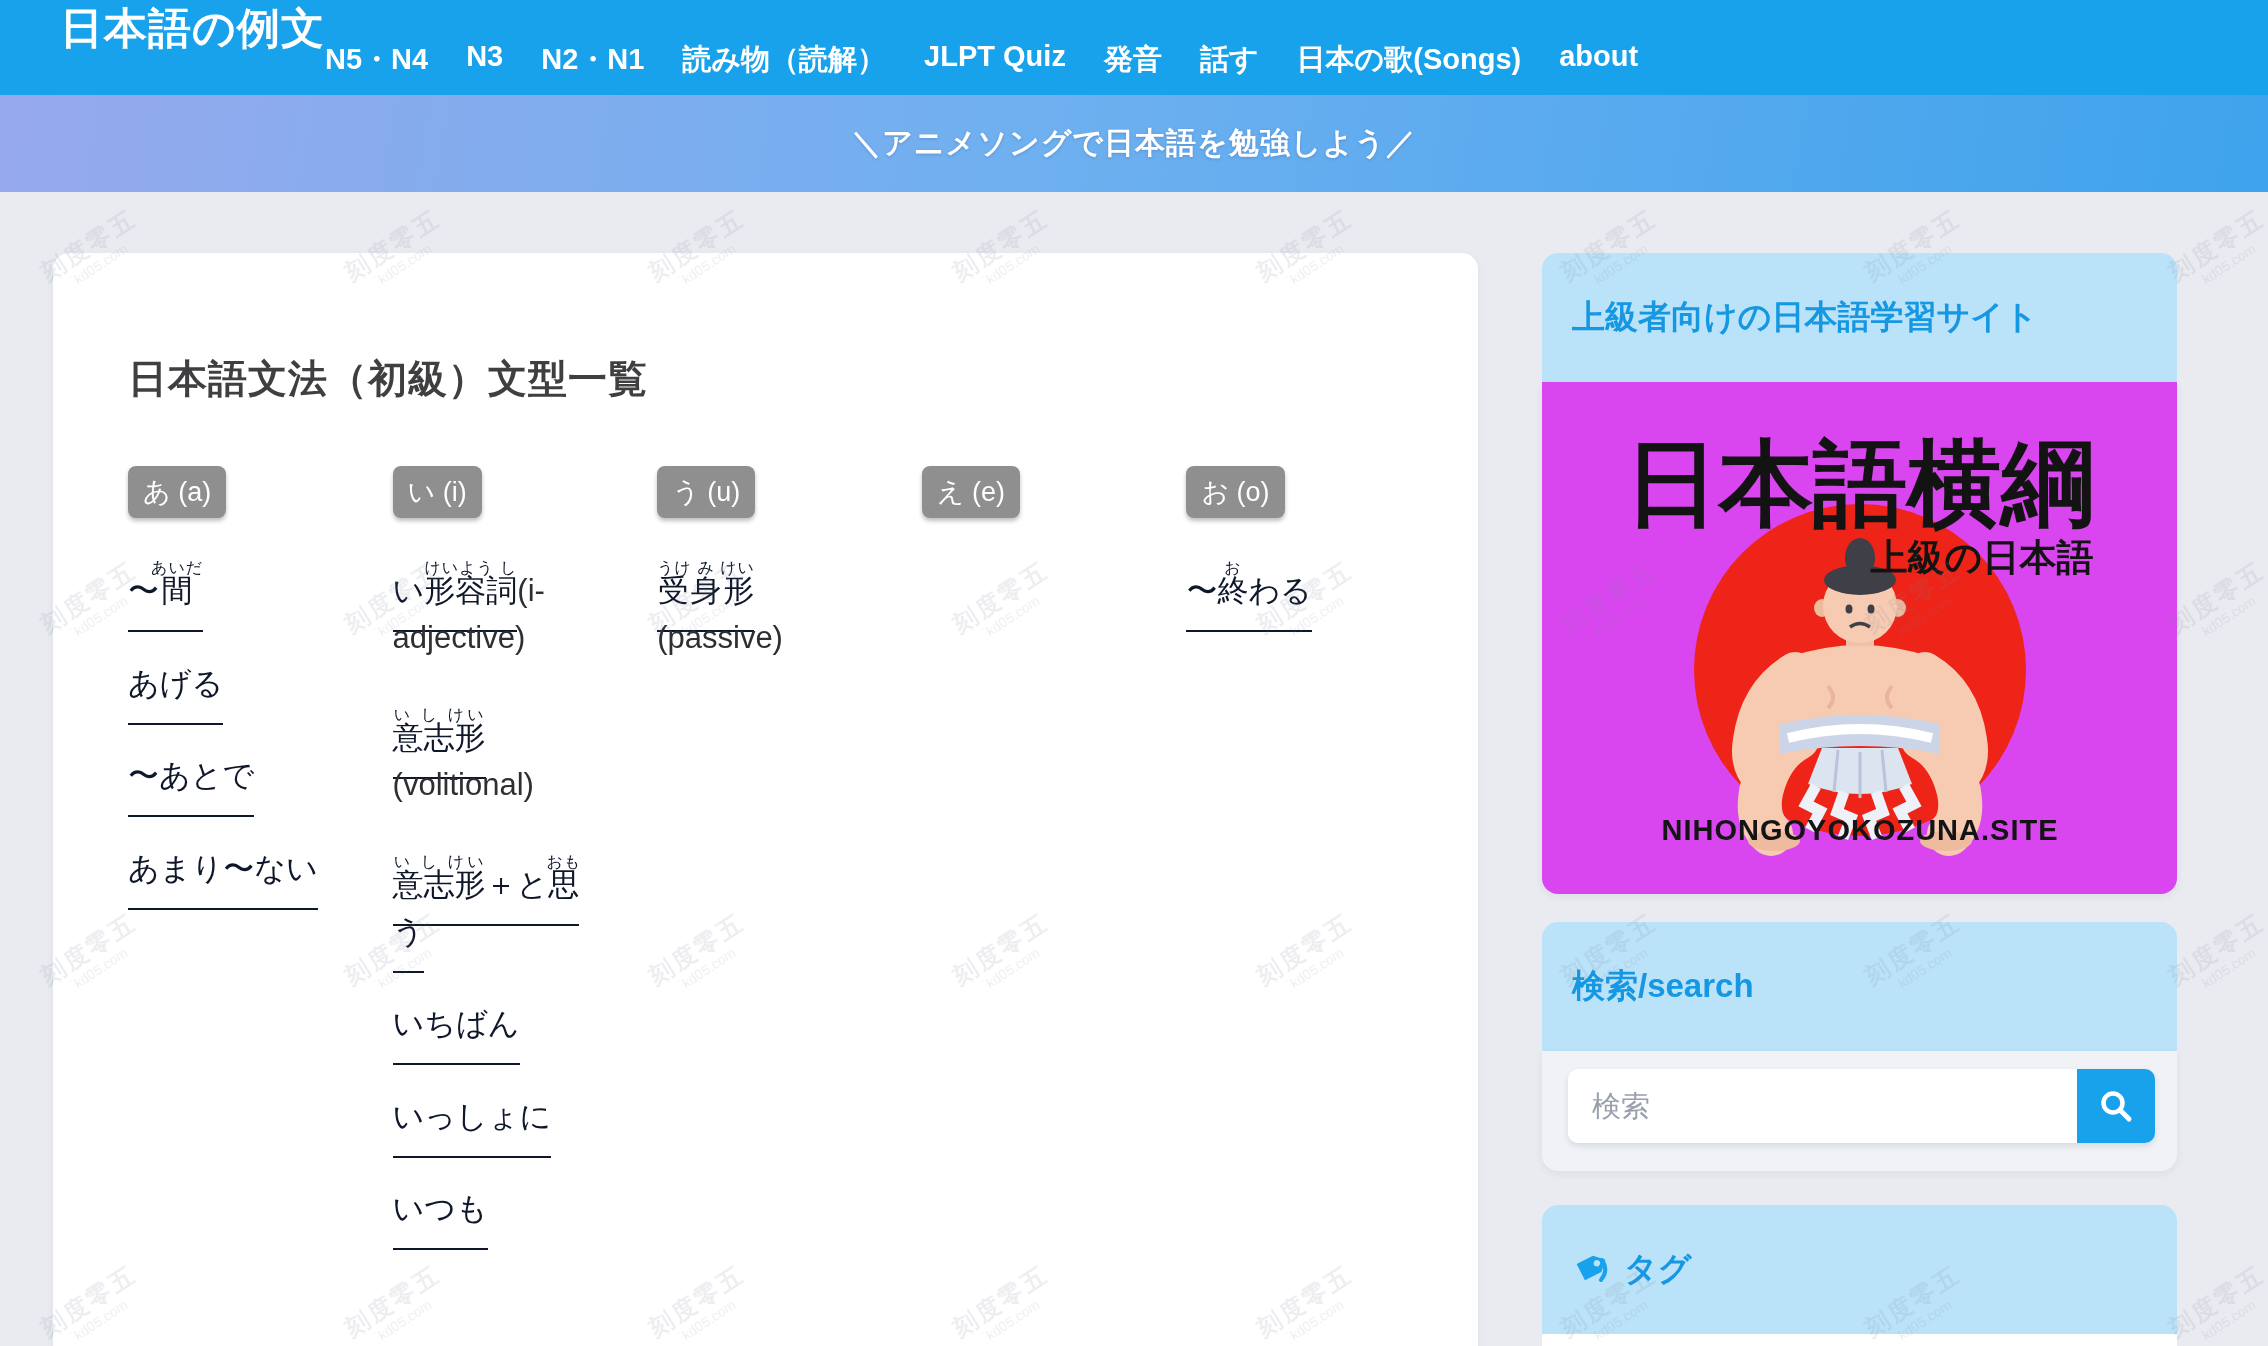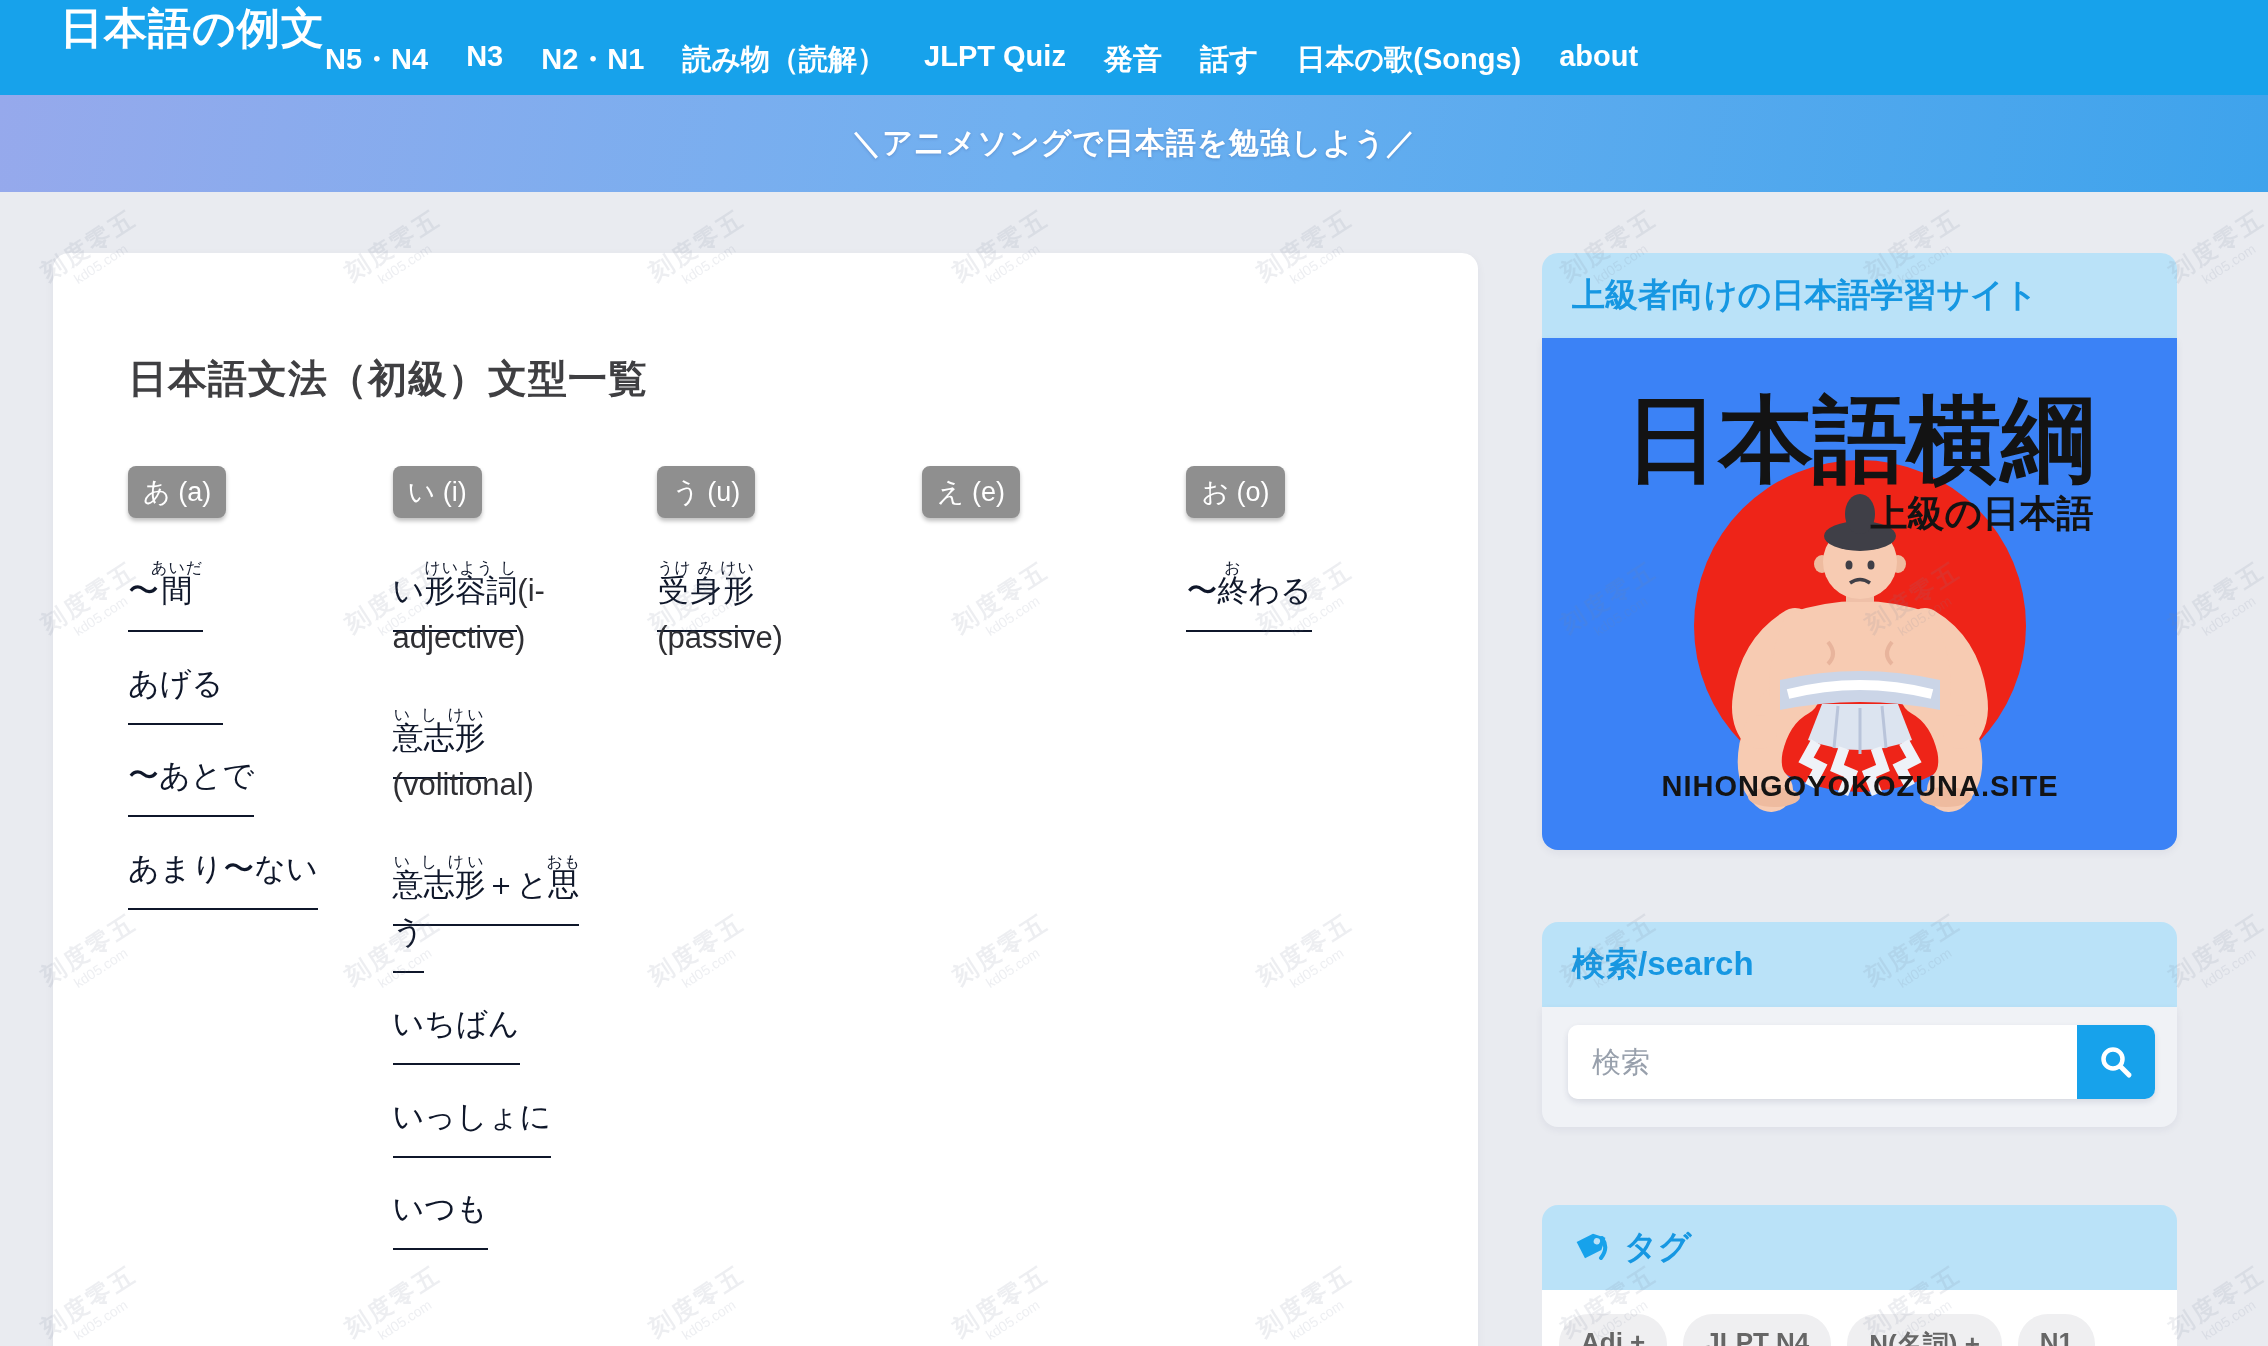--- a/index.html
+++ b/index.html
@@ -32,23 +32,23 @@
          padding:8px 15px;border-radius:8px;box-shadow:0 3px 4px rgba(0,0,0,.25);margin-bottom:42px;}
   .col ul{list-style:none;margin:0;padding:0;font-size:31px;line-height:1.5;}
   .col li{margin-bottom:46px;color:#2f2f33;overflow-wrap:break-word;}
   a.glink{color:#0f172a;text-decoration:none;border-bottom:2px solid;padding-bottom:22px;cursor:pointer;}
   ruby rt{font-size:16px;font-weight:400;letter-spacing:1px;}
   .suffix{color:#2f2f33;}
 
   
   .sbox{position:absolute;left:1542px;width:635px;}
   .sbox-head{background:#bae2f8;color:#1697e2;font-weight:700;font-size:33px;
-             padding:20px 30px;border-radius:16px 16px 0 0;display:flex;align-items:center;gap:14px;}
+             padding:42px 30px;border-radius:16px 16px 0 0;display:flex;align-items:center;gap:14px;}
   .sb1{top:61px;}
-  .sb1 .sbox-body{background:#3b82f6;border-radius:0 0 16px 16px;padding:26px 4px;display:flex;justify-content:center;
+  .sb1 .sbox-body{background:#d946ef;border-radius:0 0 16px 16px;padding:26px 4px;display:flex;justify-content:center;
                   box-shadow:0 3px 8px rgba(30,40,80,.06);cursor:pointer;}
   .sb2{top:730px;}
   .sb2 .sbox-body{background:#f0f2f6;border-radius:0 0 16px 16px;padding:18px 22px 28px 26px;
                   box-shadow:0 3px 8px rgba(30,40,80,.06);}
   .search-form{display:flex;height:74px;border-radius:10px;overflow:hidden;box-shadow:0 3px 6px rgba(30,40,80,.12);}
   .search-form input{flex:1;border:0;background:#fff;font-size:29px;padding:0 24px;color:#333;outline:none;
                      font-family:"Liberation Sans","DejaVu Sans",sans-serif;min-width:0;}
   .search-form input::placeholder{color:#98a0ac;}
   .search-form button{width:78px;border:0;background:#17a2eb;display:flex;align-items:center;justify-content:center;cursor:pointer;}
   .sb3{top:1013px;}

